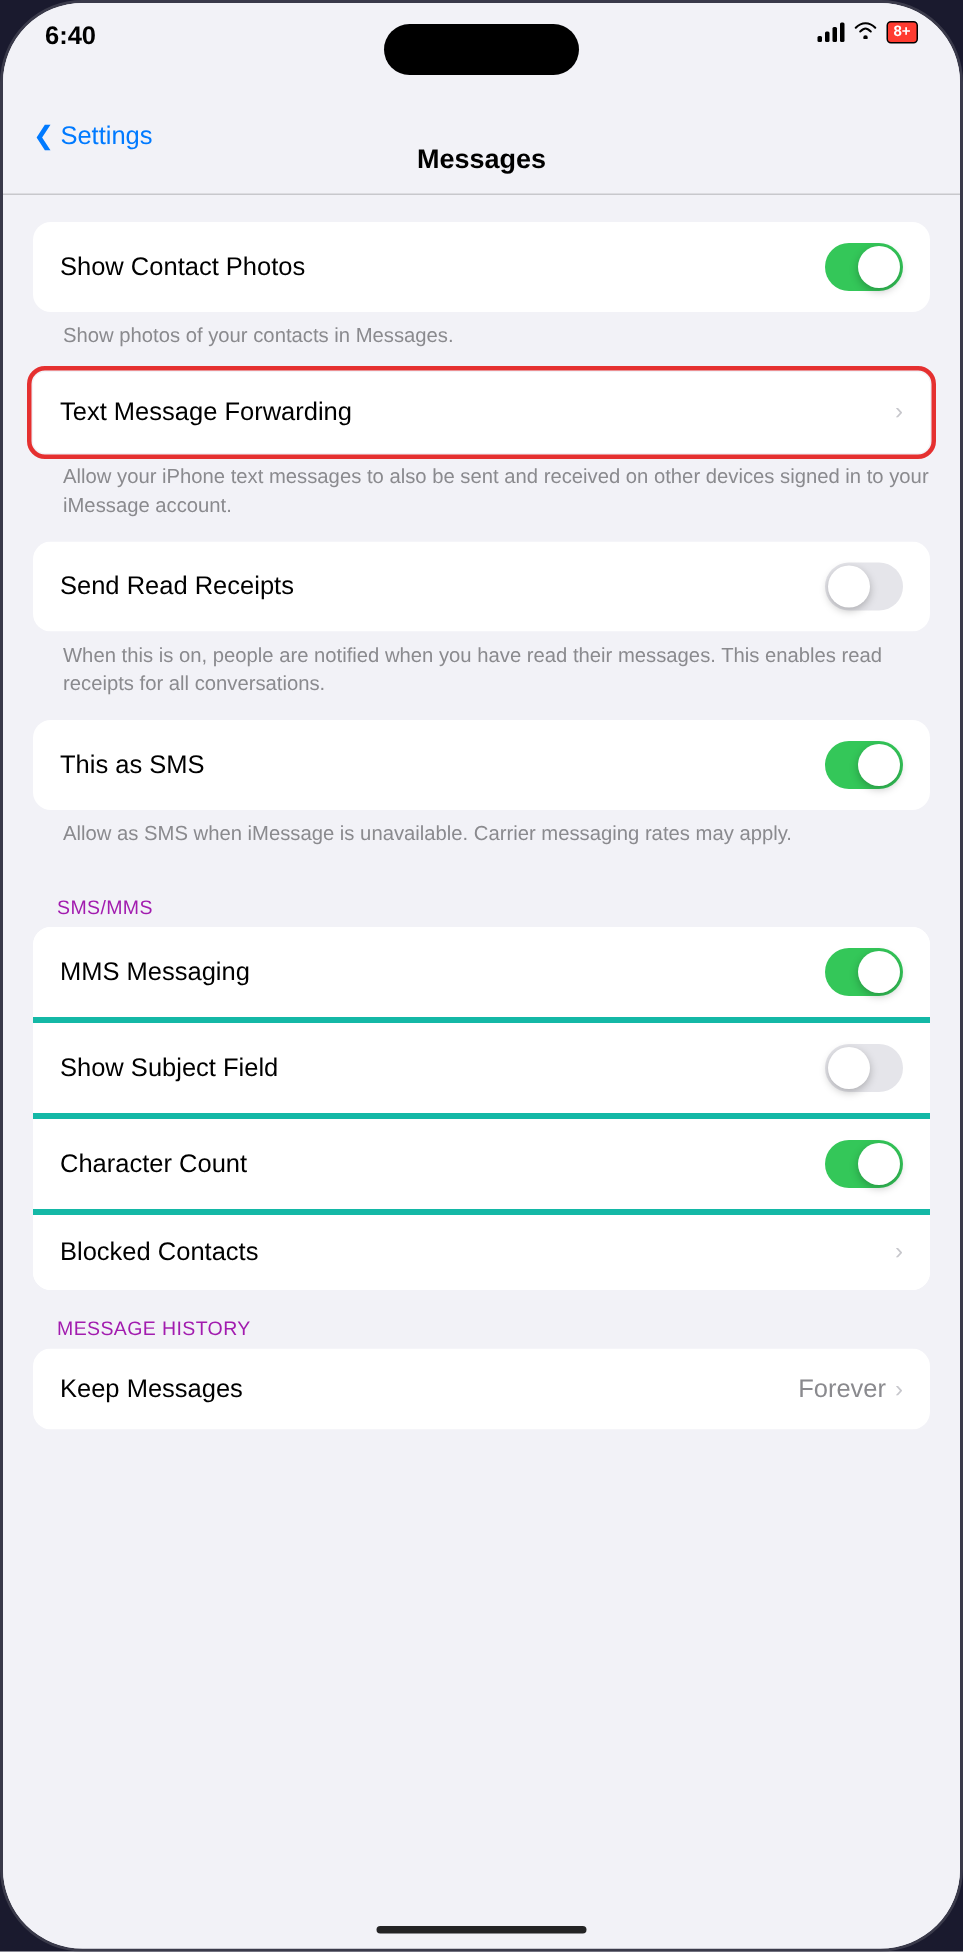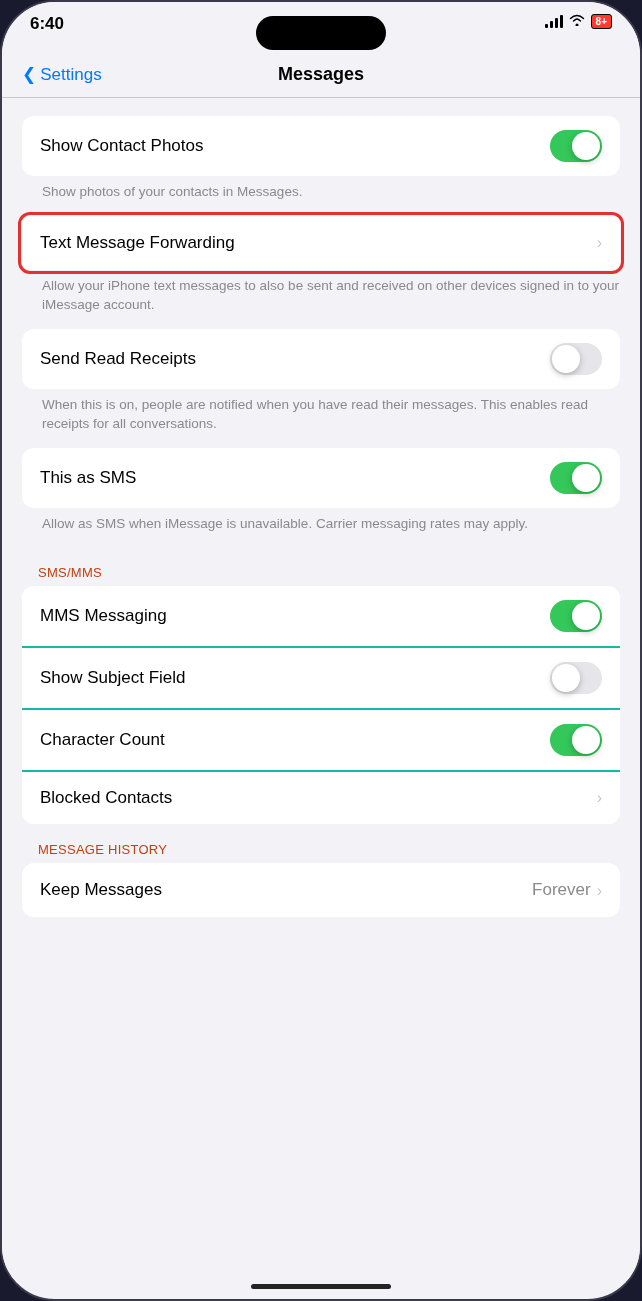--- a/index.html
+++ b/index.html
@@ -78,20 +78,21 @@
       gap: 4px;
       color: #007aff;
       font-size: 17px;
       cursor: pointer;
     }
 
     .nav-title {
       font-size: 18px;
       font-weight: 600;
       color: #000;
+      margin-top: 32px;
     }
 
     
     .content {
       background: #f2f2f7;
       overflow-y: auto;
       height: calc(1301px - 54px - 62px);
       padding-bottom: 20px;
     }
 
@@ -111,21 +112,21 @@
     .setting-row {
       display: flex;
       align-items: center;
       justify-content: space-between;
       padding: 14px 18px;
       background: #fff;
       min-height: 54px;
     }
 
     .setting-row + .setting-row {
-      border-top: 2px solid #14b8a6;
+      border-top: 4px solid #14b8a6;
       text-align: center;
     }
 
     .setting-label {
       font-size: 17px;
       color: #000;
     }
 
     .setting-description {
       color: #8a8a8e;
@@ -185,21 +186,21 @@
     
     .chevron {
       color: #c7c7cc;
       font-size: 16px;
     }
 
     
     .section-header {
       font-size: 13px;
       font-weight: 400;
-      color: #c2410c;
+      color: #a21caf;
       letter-spacing: 0.02em;
       text-transform: uppercase;
       padding: 18px 36px 6px 36px;
     }
 
     
     .signal-bars {
       display: flex;
       align-items: flex-end;
       gap: 2px;

